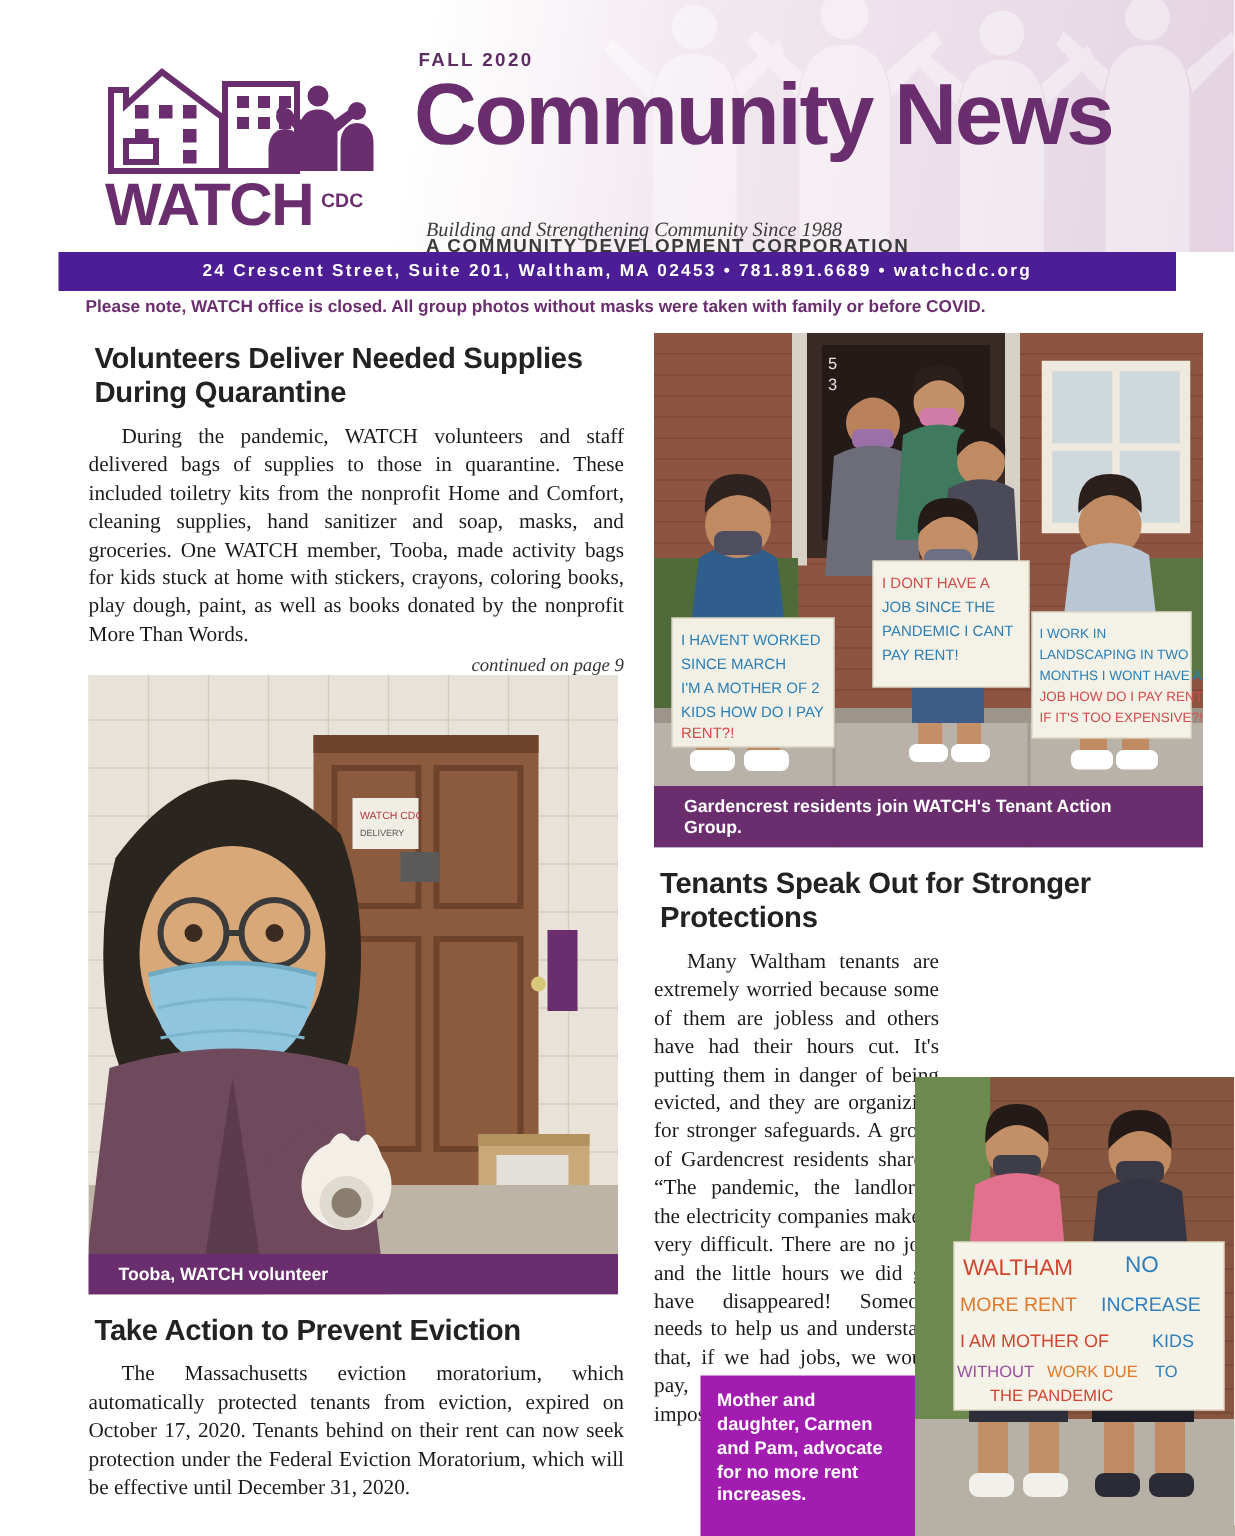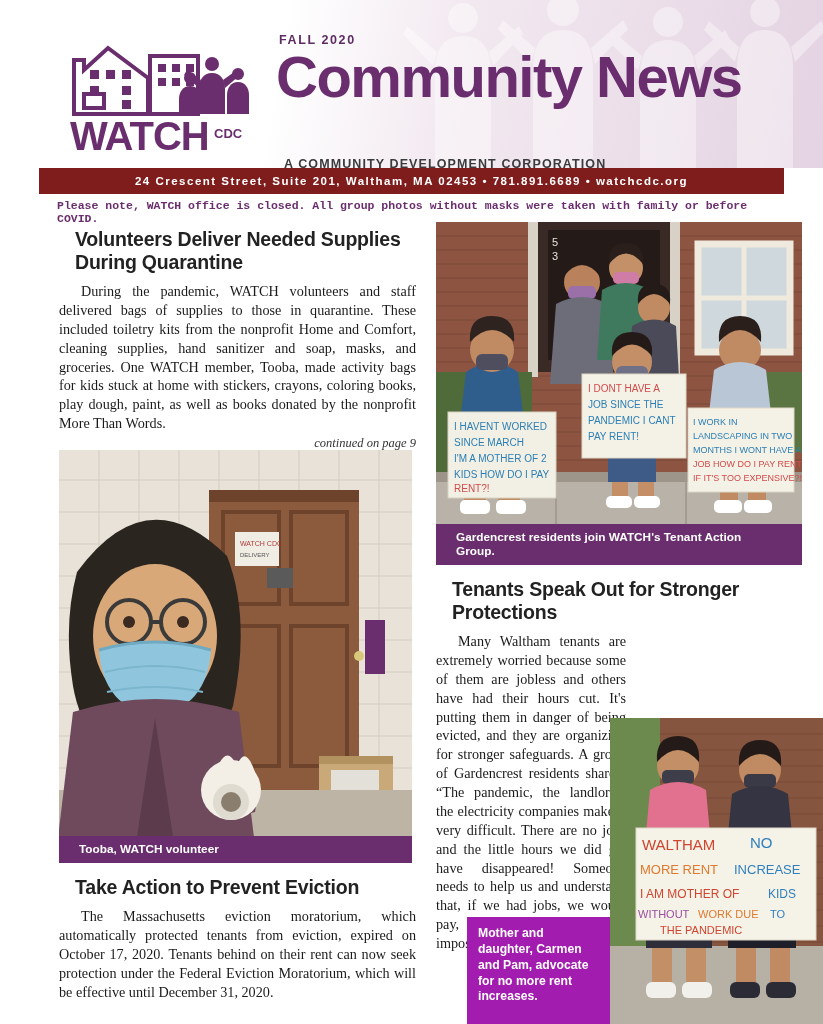--- a/index.html
+++ b/index.html
@@ -71,55 +71,55 @@
     font-style: italic;
     font-size: 13.5px;
     color: #3b3b3b;
   }
 
   
   .address-bar {
     position: absolute;
     left: 39px; top: 168px;
     width: 745px; height: 26px;
-    background: #7f1d1d;
+    background: #4c1d95;
     color: #ffffff;
     font-family: "Liberation Sans", sans-serif;
     font-size: 11.5px;
     font-weight: bold;
     letter-spacing: 1.5px;
     display: flex;
     align-items: center;
     justify-content: center;
   }
 
   
   .note {
     position: absolute;
     left: 57px; top: 199px;
     width: 720px;
-    font-family: Liberation Mono, monospace;
+    font-family: Liberation Sans, sans-serif;
     font-size: 11.5px;
     font-weight: bold;
     color: #6a2d6e;
   }
 
   
   .col-left {
     position: absolute;
     left: 59px; top: 228px;
     width: 357px;
   }
 
   h2.headline {
     font-family: "Liberation Sans", sans-serif;
     font-size: 19.5px;
     font-weight: bold;
     color: #222;
-    margin: 0 0 8px 16px;
+    margin: 0 0 8px 4px;
     line-height: 1.18;
     letter-spacing: -0.2px;
   }
   p.body {
     font-family: "Liberation Serif", serif;
     font-size: 14.2px;
     line-height: 1.33;
     color: #1a1a1a;
     margin: 0;
     text-indent: 22px;
@@ -262,20 +262,21 @@
         <path d="M128 56 c-7 0 -11 6 -11 13 l0 15 l22 0 l0 -15 c0 -7 -4 -13 -11 -13z"></path>
       </g>
       <text x="8" y="120" font-family="Liberation Sans, sans-serif" font-size="40" font-weight="bold" fill="#6a2d6e" letter-spacing="-1">WATCH</text>
       <text x="152" y="108" font-family="Liberation Sans, sans-serif" font-size="13" font-weight="bold" fill="#6a2d6e">CDC</text>
     </svg>
   </div>
 
   <div class="fall-label">FALL 2020</div>
   <div class="main-title">Community News</div>
   <div class="sub1">A COMMUNITY DEVELOPMENT CORPORATION</div>
+  <div class="sub2">Building and Strengthening Community Since 1988</div>
 </div>
 
 <div class="address-bar">24 Crescent Street, Suite 201, Waltham, MA 02453  •  781.891.6689  •  watchcdc.org</div>
 
 <div class="note">Please note, WATCH office is closed.  All group photos without masks were taken with family or before COVID.</div>
 
 <div class="col-left">
   <h2 class="headline">Volunteers Deliver Needed Supplies During Quarantine</h2>
   <p class="body">During the pandemic, WATCH volunteers and staff delivered bags of supplies to those in quarantine. These included toiletry kits from the nonprofit Home and Comfort, cleaning supplies, hand sanitizer and soap, masks, and groceries. One WATCH member, Tooba, made activity bags for kids stuck at home with stickers, crayons, coloring books, play dough, paint, as well as books donated by the nonprofit More Than Words.</p>
   <div class="continued">continued on page 9</div>

